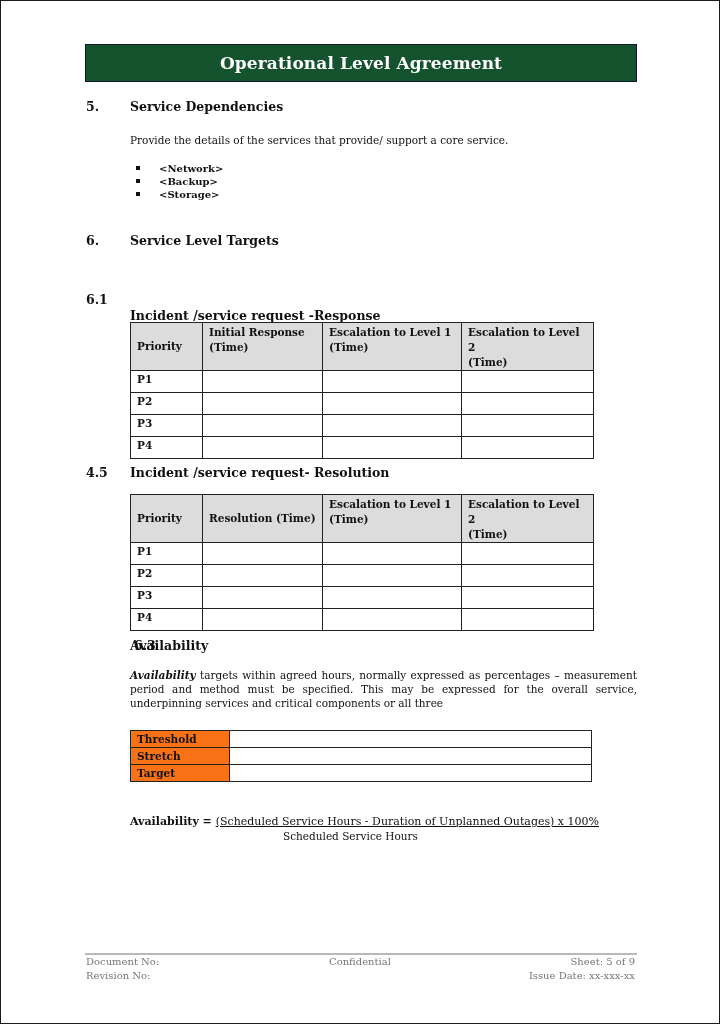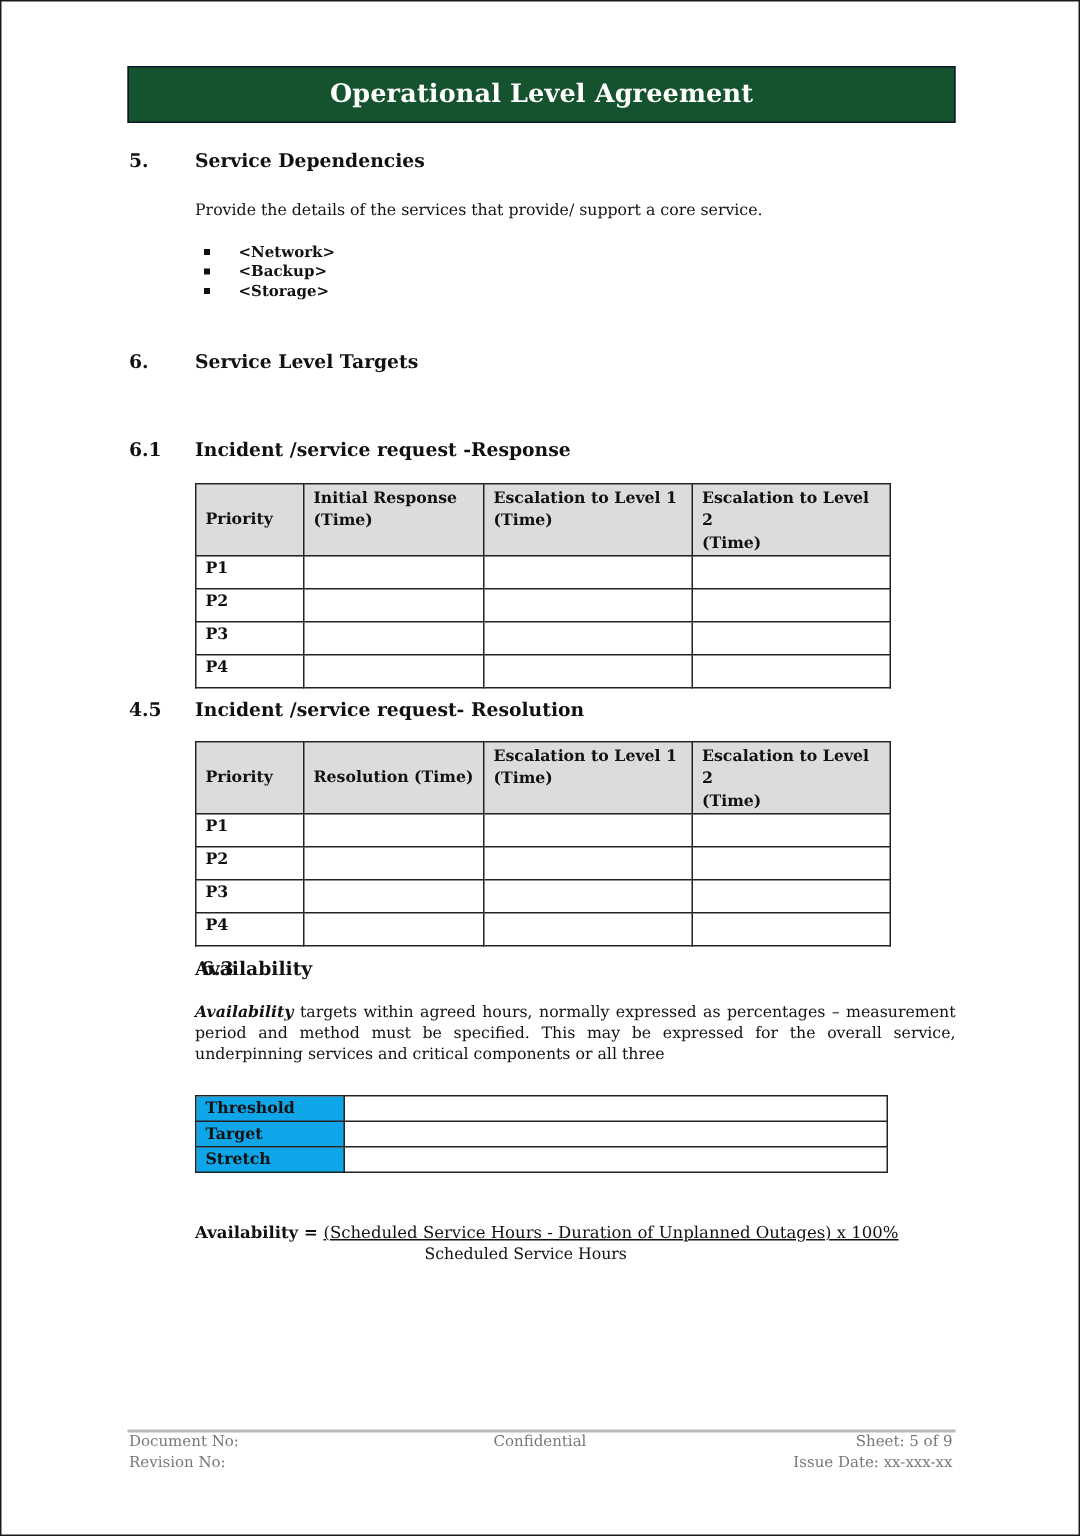--- a/index.html
+++ b/index.html
@@ -22,21 +22,21 @@
                  margin-top: 4px; margin-right: 19px; }
   table.grid { position: absolute; left: 130px; border-collapse: collapse; font-size: 10.5px; }
   table.grid td, table.grid th { border: 1.3px solid #222; padding: 0 6px; text-align: left;
                                  vertical-align: top; font-weight: bold; }
   table.grid th { background: #dcdcdc; height: 34px; padding-top: 2px; line-height: 15px; vertical-align: top; }
   table.grid th.single { vertical-align: middle; padding-top: 0; }
   table.grid td { height: 20px; line-height: 15px; padding-top: 1px; }
   table.grid td.lbl { font-weight: bold; }
   table.avail { position: absolute; left: 130px; top: 730px; border-collapse: collapse; font-size: 10.5px; }
   table.avail td { border: 1.3px solid #222; height: 16px; line-height: 15px; padding: 0 6px; font-weight: bold; }
-  table.avail td.lbl { background: #0ea5e9; width: 86px; }
+  table.avail td.lbl { background: #f97316; width: 86px; }
   table.avail td.val { width: 349px; }
   .formula { position: absolute; left: 130px; top: 815px; font-size: 11px; }
   .formula .u { text-decoration: underline; }
   .denominator { position: absolute; left: 283px; top: 830px; font-size: 10.5px; }
   .footer-line { position: absolute; left: 85px; top: 953px; width: 552px; height: 2px; background: #b9b9b9; }
   .footer { position: absolute; font-size: 10px; color: #777; }
 </style>
 </head>
 <body>
 
@@ -61,21 +61,21 @@
   <li>
       <span class="sq"></span>
       <span>&lt;Storage&gt;</span>
     </li>
 </ul>
 
 <div class="h-num" style="top:233px;">6.</div>
 <div class="h-text" style="top:233px;">Service Level Targets</div>
 
 <div class="h-num" style="top:292px;">6.1</div>
-<div class="h-text" style="top:292px;">Incident /service request -Response</div>
+<div class="h-text" style="top:308px;">Incident /service request -Response</div>
 
 <table class="grid" style="top:322px;">
   <colgroup>
       <col style="width:72px">
       <col style="width:120px">
       <col style="width:139px">
       <col style="width:132px">
     </colgroup>
   <tbody>
       <tr>
@@ -159,25 +159,25 @@
 <div class="h-text" style="top:638px;">Availability</div>
 <div class="abs body-text" style="left:130px; top:668px; width:507px; text-align:justify;"><b><i>Availability</i></b><span> targets within agreed hours, normally expressed as percentages – measurement period and method must be specified. This may be expressed for the overall service, underpinning services and critical components or all three</span></div>
 
 <table class="avail">
   <tbody>
       <tr>
     <td class="lbl">Threshold</td>
     <td class="val"></td>
   </tr>
   <tr>
-    <td class="lbl">Target</td>
+    <td class="lbl">Stretch</td>
     <td class="val"></td>
   </tr>
   <tr>
-    <td class="lbl">Stretch</td>
+    <td class="lbl">Target</td>
     <td class="val"></td>
   </tr>
 </tbody>
   </table>
 
 <div class="formula"><b>Availability = </b><span class="u">(Scheduled Service Hours - Duration of Unplanned Outages) x 100%</span></div>
 <div class="denominator">Scheduled Service Hours</div>
 
 <div class="footer-line"></div>
 <div class="footer" style="left:86px; top:956px;">Document No:</div>

